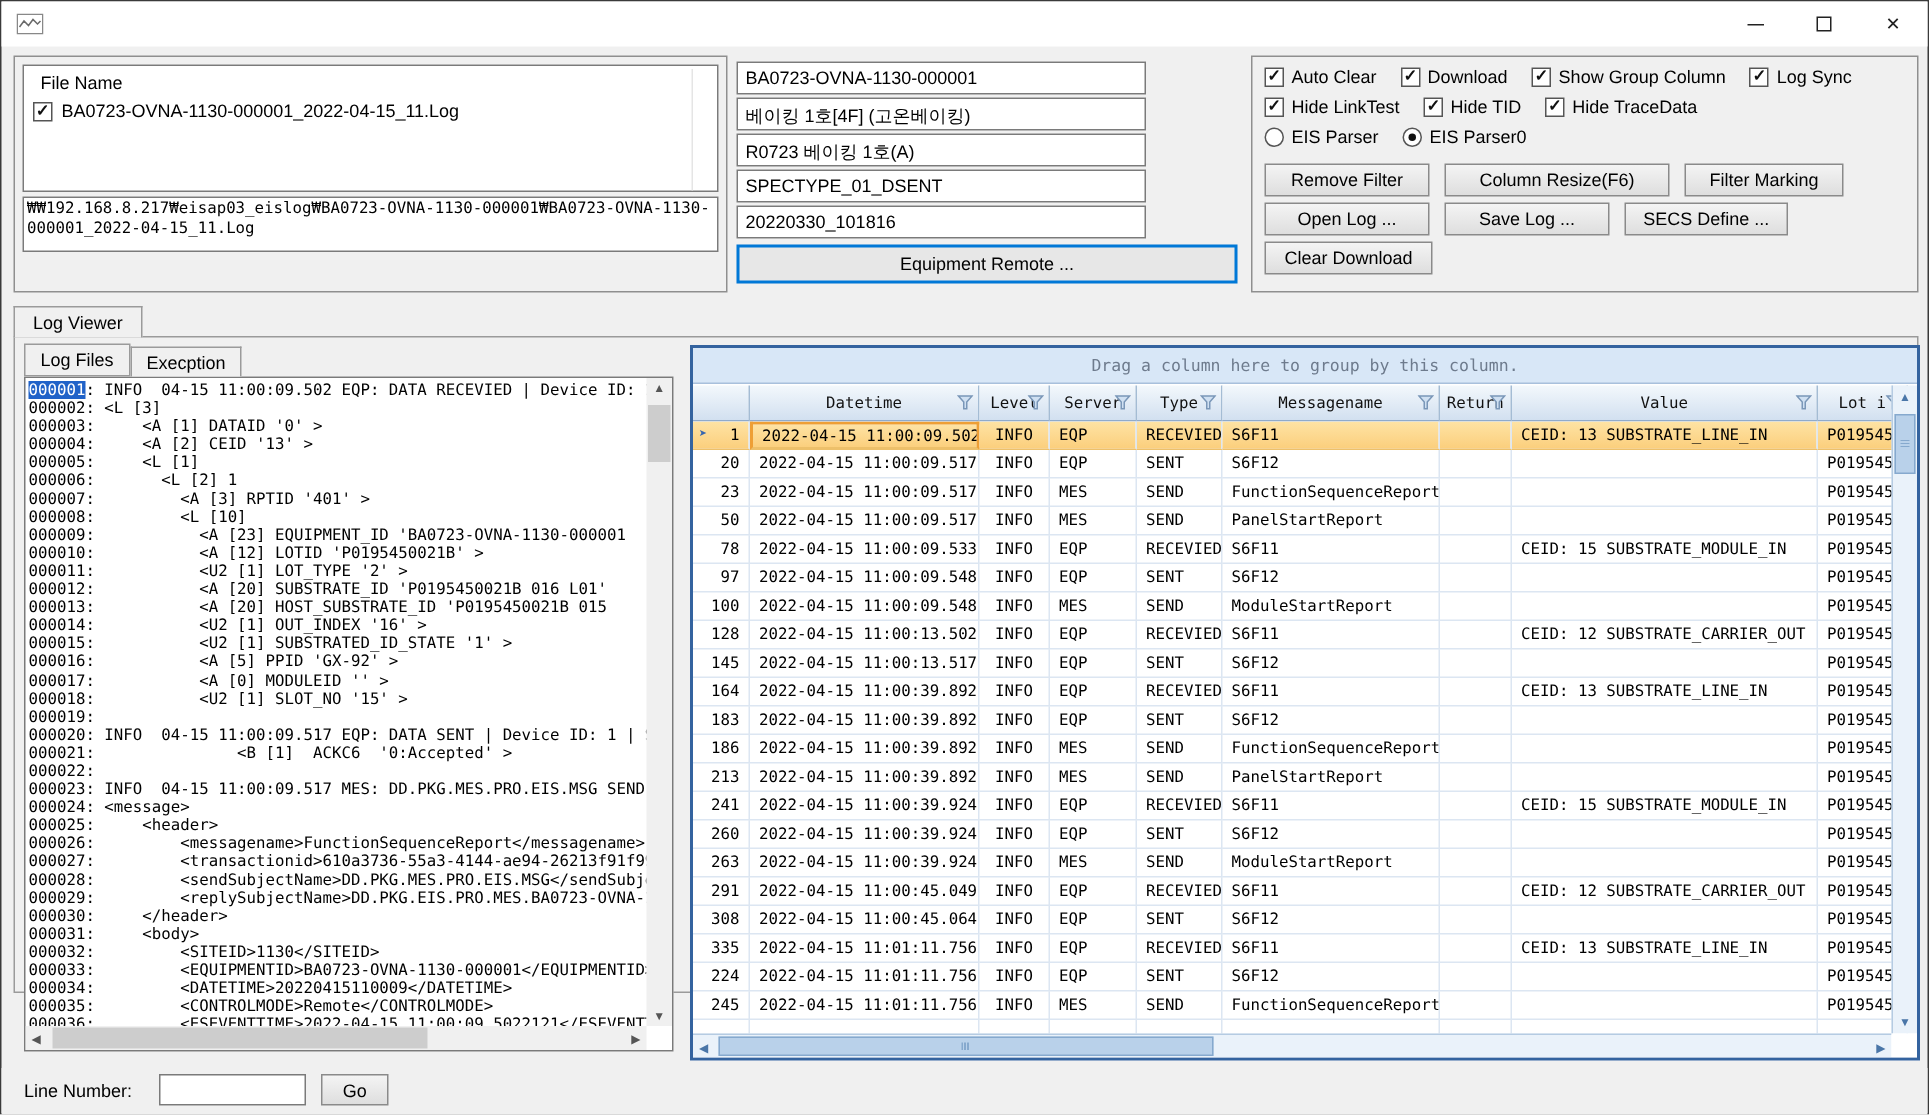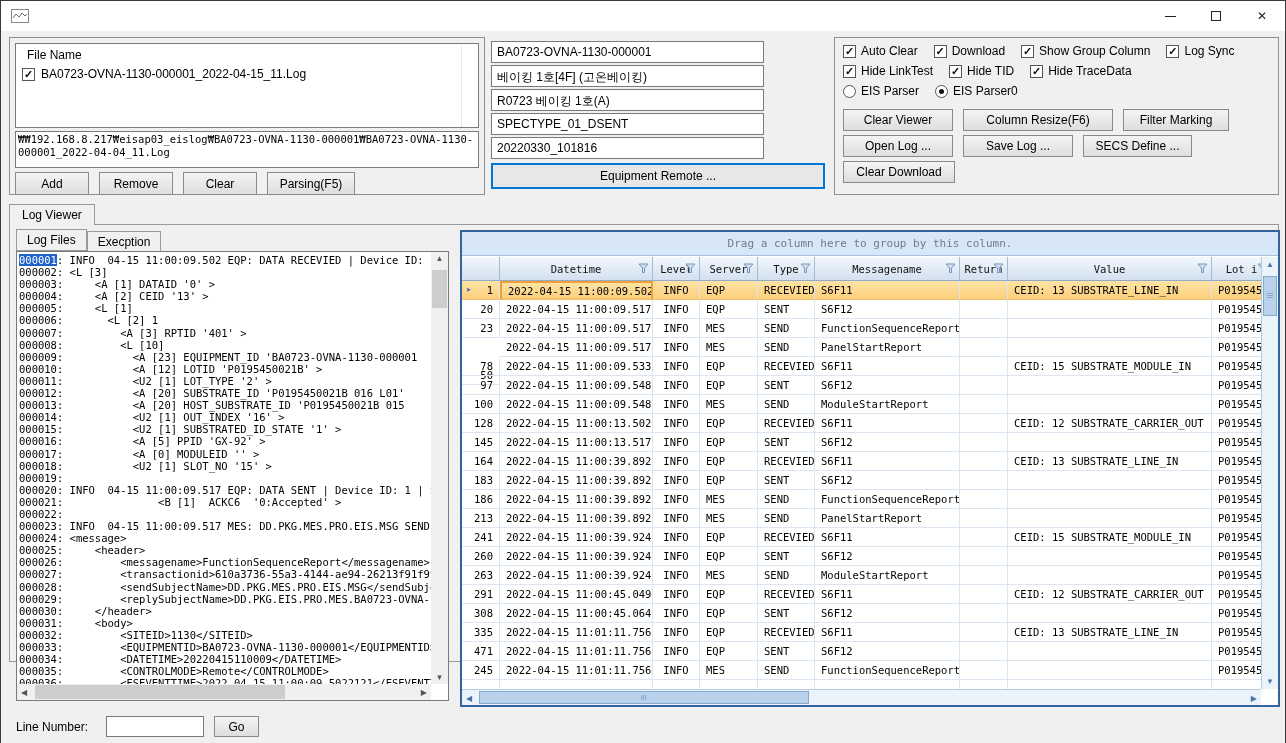--- a/index.html
+++ b/index.html
@@ -121,27 +121,21 @@
   <div class="panel" id="file-panel">
     <div class="file-list">
       <div class="file-list-header">File Name</div>
       <div id="file-items">
           <div class="file-item">
             <span class="cbx checked">✓</span>
             <span class="lbl">BA0723-OVNA-1130-000001_2022-04-15_11.Log</span>
           </div>
         </div>
     </div>
-    <div class="path-box">₩₩192.168.8.217₩eisap03_eislog₩BA0723-OVNA-1130-000001₩BA0723-OVNA-1130-000001_2022-04-04_11.Log</div>
-    <div class="btn-row" id="file-buttons">
-        <button class="btn" style="width: 74px;">Add</button>
-        <button class="btn" style="width: 74px;">Remove</button>
-        <button class="btn" style="width: 74px;">Clear</button>
-        <button class="btn" style="width: 88px;">Parsing(F5)</button>
-      </div>
+    <div class="path-box">₩₩192.168.8.217₩eisap03_eislog₩BA0723-OVNA-1130-000001₩BA0723-OVNA-1130-000001_2022-04-15_11.Log</div>
   </div>
 
   <div class="panel" id="equip-panel">
     <div id="equip-fields">
         <div class="field" style="top: 4px;">BA0723-OVNA-1130-000001</div>
         <div class="field" style="top: 28px;">베이킹 1호[4F] (고온베이킹)</div>
         <div class="field" style="top: 52px;">R0723 베이킹 1호(A)</div>
         <div class="field" style="top: 76px;">SPECTYPE_01_DSENT</div>
         <div class="field" style="top: 100px;">20220330_101816</div>
       </div>
@@ -190,21 +184,21 @@
         </span>
         <span class="radio-item">
           <span class="radio">
             <span class="dot"></span>
           </span>
           <span>EIS Parser0</span>
         </span>
       </div>
     <div id="opt-buttons">
         <div class="opt-btn-row" style="top: 71px;">
-          <button class="btn" style="width: 110px;">Clear Viewer</button>
+          <button class="btn" style="width: 110px;">Remove Filter</button>
           <button class="btn" style="width: 150px;">Column Resize(F6)</button>
           <button class="btn" style="width: 106px;">Filter Marking</button>
         </div>
         <div class="opt-btn-row" style="top: 97px;">
           <button class="btn" style="width: 110px;">Open Log ...</button>
           <button class="btn" style="width: 110px;">Save Log ...</button>
           <button class="btn" style="width: 109px;">SECS Define ...</button>
         </div>
         <div class="opt-btn-row" style="top: 123px;">
           <button class="btn" style="width: 112px;">Clear Download</button>
@@ -317,21 +311,21 @@
             <div class="gc" style="width: 153px;">2022-04-15 11:00:09.517</div>
             <div class="gc center" style="width: 47px;">INFO</div>
             <div class="gc" style="width: 58px;">MES</div>
             <div class="gc" style="width: 57px;">SEND</div>
             <div class="gc" style="width: 145px;">FunctionSequenceReport</div>
             <div class="gc" style="width: 48px;"></div>
             <div class="gc" style="width: 204px;"></div>
             <div class="gc" style="width: 60px;">P0195450</div>
           </div>
           <div class="grow">
-            <div class="gc rnum" style="width: 38px; margin-top: 28px;">50</div>
+            <div class="gc rnum" style="width: 38px;">50</div>
             <div class="gc" style="width: 153px;">2022-04-15 11:00:09.517</div>
             <div class="gc center" style="width: 47px;">INFO</div>
             <div class="gc" style="width: 58px;">MES</div>
             <div class="gc" style="width: 57px;">SEND</div>
             <div class="gc" style="width: 145px;">PanelStartReport</div>
             <div class="gc" style="width: 48px;"></div>
             <div class="gc" style="width: 204px;"></div>
             <div class="gc" style="width: 60px;">P0195450</div>
           </div>
           <div class="grow">
@@ -493,21 +487,21 @@
             <div class="gc" style="width: 153px;">2022-04-15 11:01:11.756</div>
             <div class="gc center" style="width: 47px;">INFO</div>
             <div class="gc" style="width: 58px;">EQP</div>
             <div class="gc" style="width: 57px;">RECEVIED</div>
             <div class="gc" style="width: 145px;">S6F11</div>
             <div class="gc" style="width: 48px;"></div>
             <div class="gc" style="width: 204px;">CEID: 13 SUBSTRATE_LINE_IN</div>
             <div class="gc" style="width: 60px;">P0195450</div>
           </div>
           <div class="grow">
-            <div class="gc rnum" style="width: 38px;">471</div>
+            <div class="gc rnum" style="width: 38px;">224</div>
             <div class="gc" style="width: 153px;">2022-04-15 11:01:11.756</div>
             <div class="gc center" style="width: 47px;">INFO</div>
             <div class="gc" style="width: 58px;">EQP</div>
             <div class="gc" style="width: 57px;">SENT</div>
             <div class="gc" style="width: 145px;">S6F12</div>
             <div class="gc" style="width: 48px;"></div>
             <div class="gc" style="width: 204px;"></div>
             <div class="gc" style="width: 60px;">P0195450</div>
           </div>
           <div class="grow">

